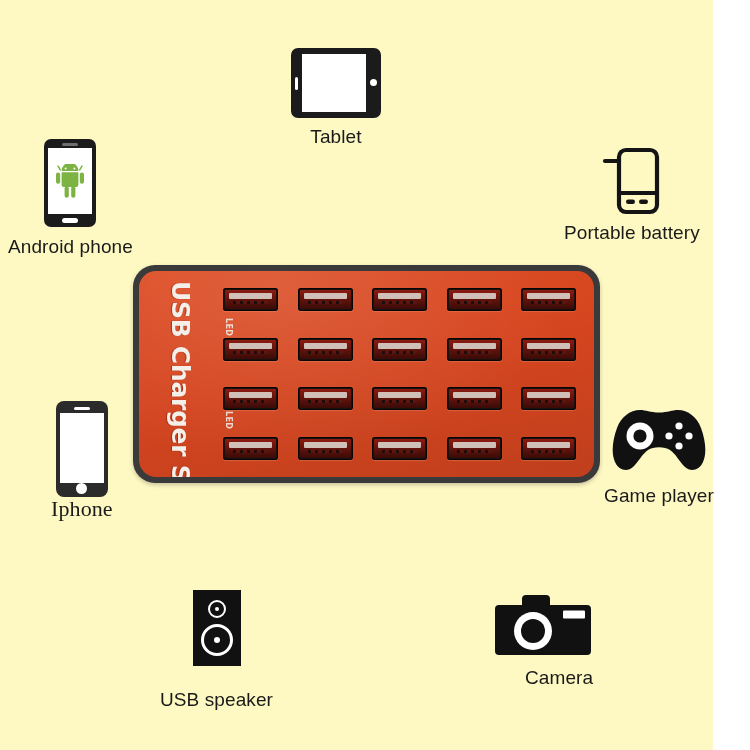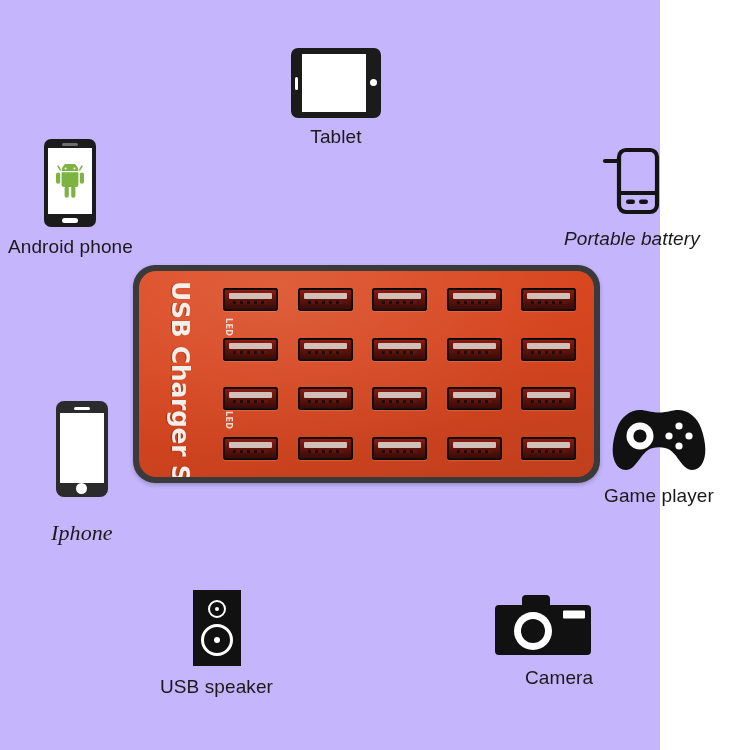--- a/index.html
+++ b/index.html
@@ -9,23 +9,23 @@
   }
   body {
     width: 750px;
     height: 750px;
     font-family: "Liberation Sans", sans-serif;
     overflow: hidden;
     position: relative;
   }
   #stage {
     position: relative;
-    width: 660px;
+    width: 713px;
     height: 750px;
-    background: #c4b5fd;
+    background: #fef9c3;
   }
 
   
   .device {
     position: absolute;
     display: flex;
     flex-direction: column;
     align-items: center;
   }
   .device-label {
@@ -113,21 +113,21 @@
     position: absolute;
     left: 50%; top: 50%;
     transform: translate(-50%,-50%);
     width: 34px; height: 38px;
   }
   #android .device-label { margin-top: 10px; }
 
   
   #pbattery { left: 564px; top: 144px; }
   #pbattery .icon-wrap { width: 86px; height: 74px; }
-  #pbattery .device-label { margin-top: 11px; font-style: italic; }
+  #pbattery .device-label { margin-top: 5px; }
 
   
   #iphone { left: 51px; top: 401px; }
   #iphone .icon-wrap { width: 52px; height: 96px; }
   .iph-body {
     position: absolute;
     left: 0; top: 0;
     width: 52px; height: 96px;
     background: #2b2b2b;
     border-radius: 8px;
@@ -145,21 +145,21 @@
     background: #ffffff;
     border-radius: 2px;
   }
   .iph-home {
     position: absolute;
     left: 20px; bottom: 3px;
     width: 11px; height: 11px;
     background: #ffffff;
     border-radius: 50%;
   }
-  #iphone .device-label { margin-top: 24px; font-style: italic; }
+  #iphone .device-label { margin-top: 0; }
 
   
   #gamepad { left: 604px; top: 404px; }
   #gamepad .icon-wrap { width: 98px; height: 68px; }
   #gamepad .device-label { margin-top: 14px; }
 
   
   #speaker { left: 160px; top: 590px; }
   #speaker .icon-wrap { width: 48px; height: 76px; }
   .spk-body {
@@ -193,21 +193,21 @@
     box-sizing: border-box;
   }
   .spk-woofer-dot {
     position: absolute;
     left: 50%; top: 50%;
     transform: translate(-50%,-50%);
     width: 6px; height: 6px;
     background: #ffffff;
     border-radius: 50%;
   }
-  #speaker .device-label { margin-top: 11px; }
+  #speaker .device-label { margin-top: 24px; }
 
   
   #camera { left: 492px; top: 592px; }
   #camera .icon-wrap { width: 100px; height: 68px; }
   #camera .device-label { margin-top: 8px; margin-left: 33px; }
 
   
   #station {
     position: absolute;
     left: 133px;

